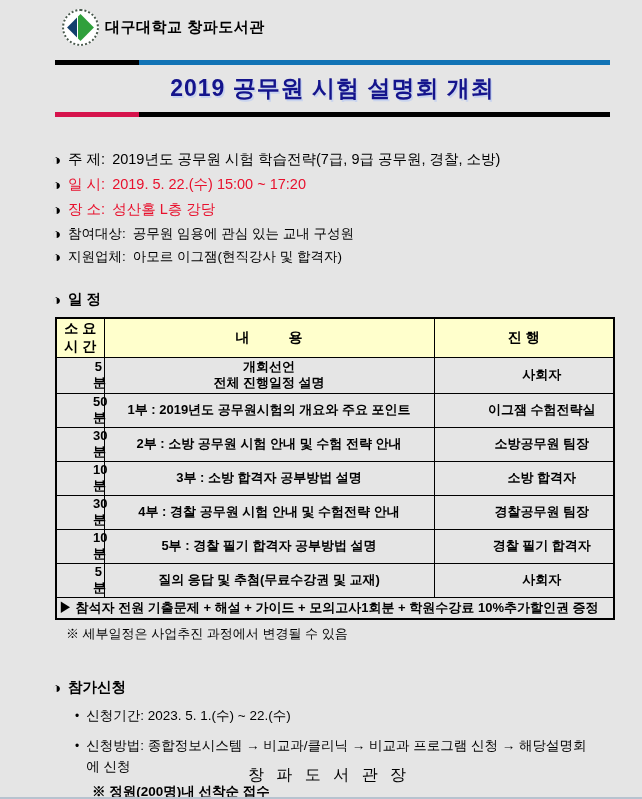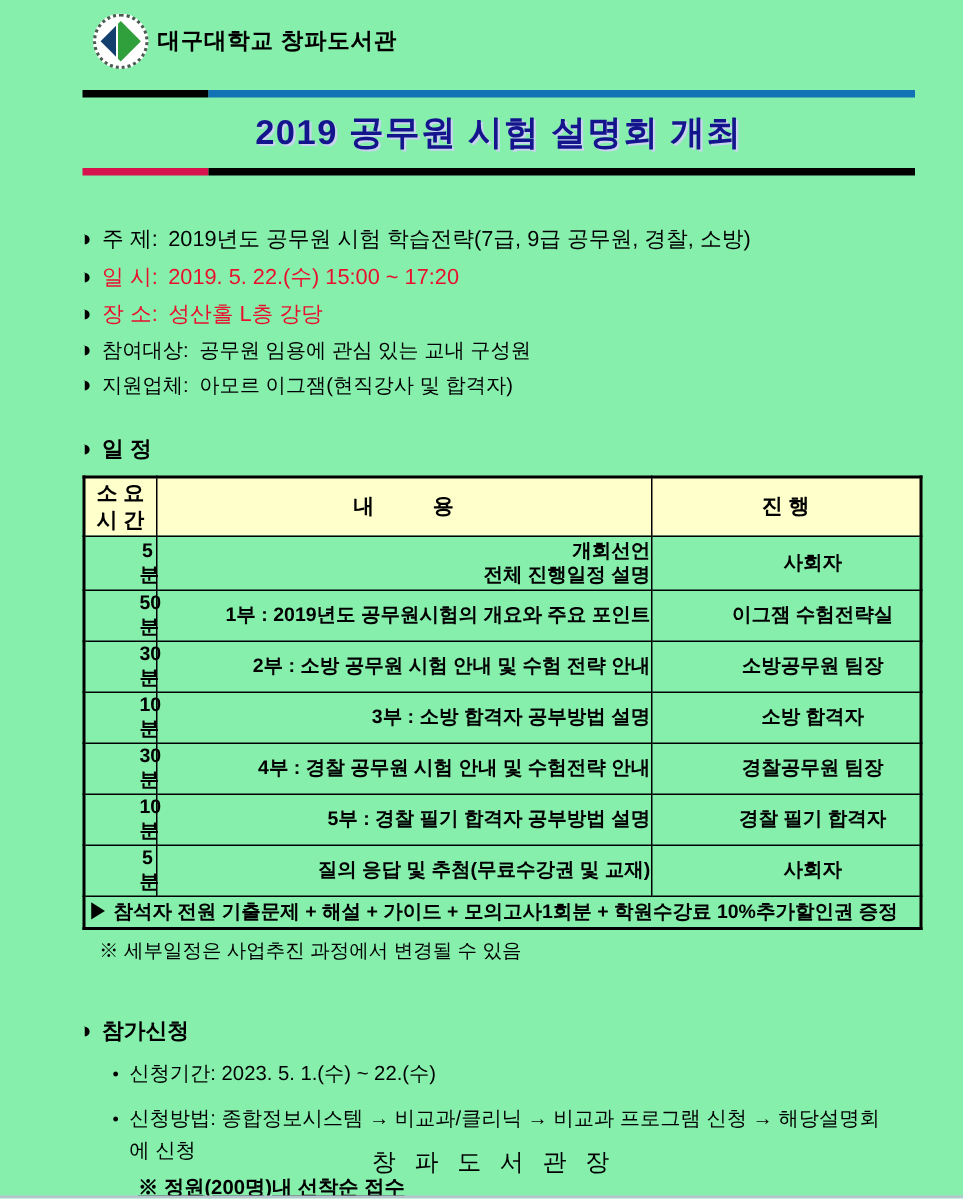--- a/index.html
+++ b/index.html
@@ -1,18 +1,18 @@
 <!DOCTYPE html>
 <html><head>
 <meta charset="utf-8">
 <style>
   * { margin:0; padding:0; box-sizing:border-box; }
   html,body { background:#fff; }
   .page {
-    position:relative; width:642px; height:799px; background:#86efac;
+    position:relative; width:642px; height:799px; background:#e5e5e5;
     font-family:"Liberation Sans", sans-serif; color:#000; overflow:hidden;
   }
   
   .logo-row { display:flex; align-items:center; gap:6px; margin:7px 0 0 62px; height:40px; }
   .seal {
     width:37px; height:37px; border-radius:50%; border:2px dotted #4a5a4e;
     display:flex; align-items:center; justify-content:center; background:#fff; flex:0 0 auto;
   }
   .diamond {
     width:19px; height:19px; transform:rotate(45deg);
@@ -46,21 +46,21 @@
   .schedule-heading { margin:22px 0 0 52px; display:flex; align-items:center; gap:7px;
     font-weight:bold; font-size:14.5px; }
   table.schedule { margin:8px 0 0 55px; width:537px; border-collapse:collapse; border:2px solid #000; table-layout:fixed; }
   .schedule th, .schedule td { border:1px solid #000; font-weight:bold; }
   .col-time { width:48px; } .col-content { width:330px;margin-top:9px; } .col-lead { width:180px; }
   .schedule thead th { background:#ffffcc; font-size:14px; height:39px; text-align:center; line-height:1.25; }
   .pre { white-space:pre; }
   .schedule td { height:22px; font-size:13px; }
   .schedule tr.tall td { height:36px; }
   td.time, td.lead { text-align:center;padding-left:36px; }
-  td.content { text-align:right; line-height:1.25; }
+  td.content { text-align:center; line-height:1.25; }
   td.promo { font-size:13px; height:22px; padding:0 2px; }
   .table-note { margin:5px 0 0 66px; font-size:13px; }
 
   
   .apply { margin:35px 0 0 52px; width:545px; }
   .apply-heading { display:flex; align-items:center; gap:7px; font-weight:bold; font-size:14.5px; }
   .apply-item { display:flex; gap:7px; margin:9px 0 0 23px; font-size:13.5px; line-height:1.55; }
   .sub-bullet { flex:0 0 auto; font-size:12px; padding-top:1px; }
   .apply-item .txt { flex:1; max-width:505px; }
   .apply-note { margin:5px 0 0 40px; font-size:13.5px; font-weight:bold; text-decoration:underline; }

